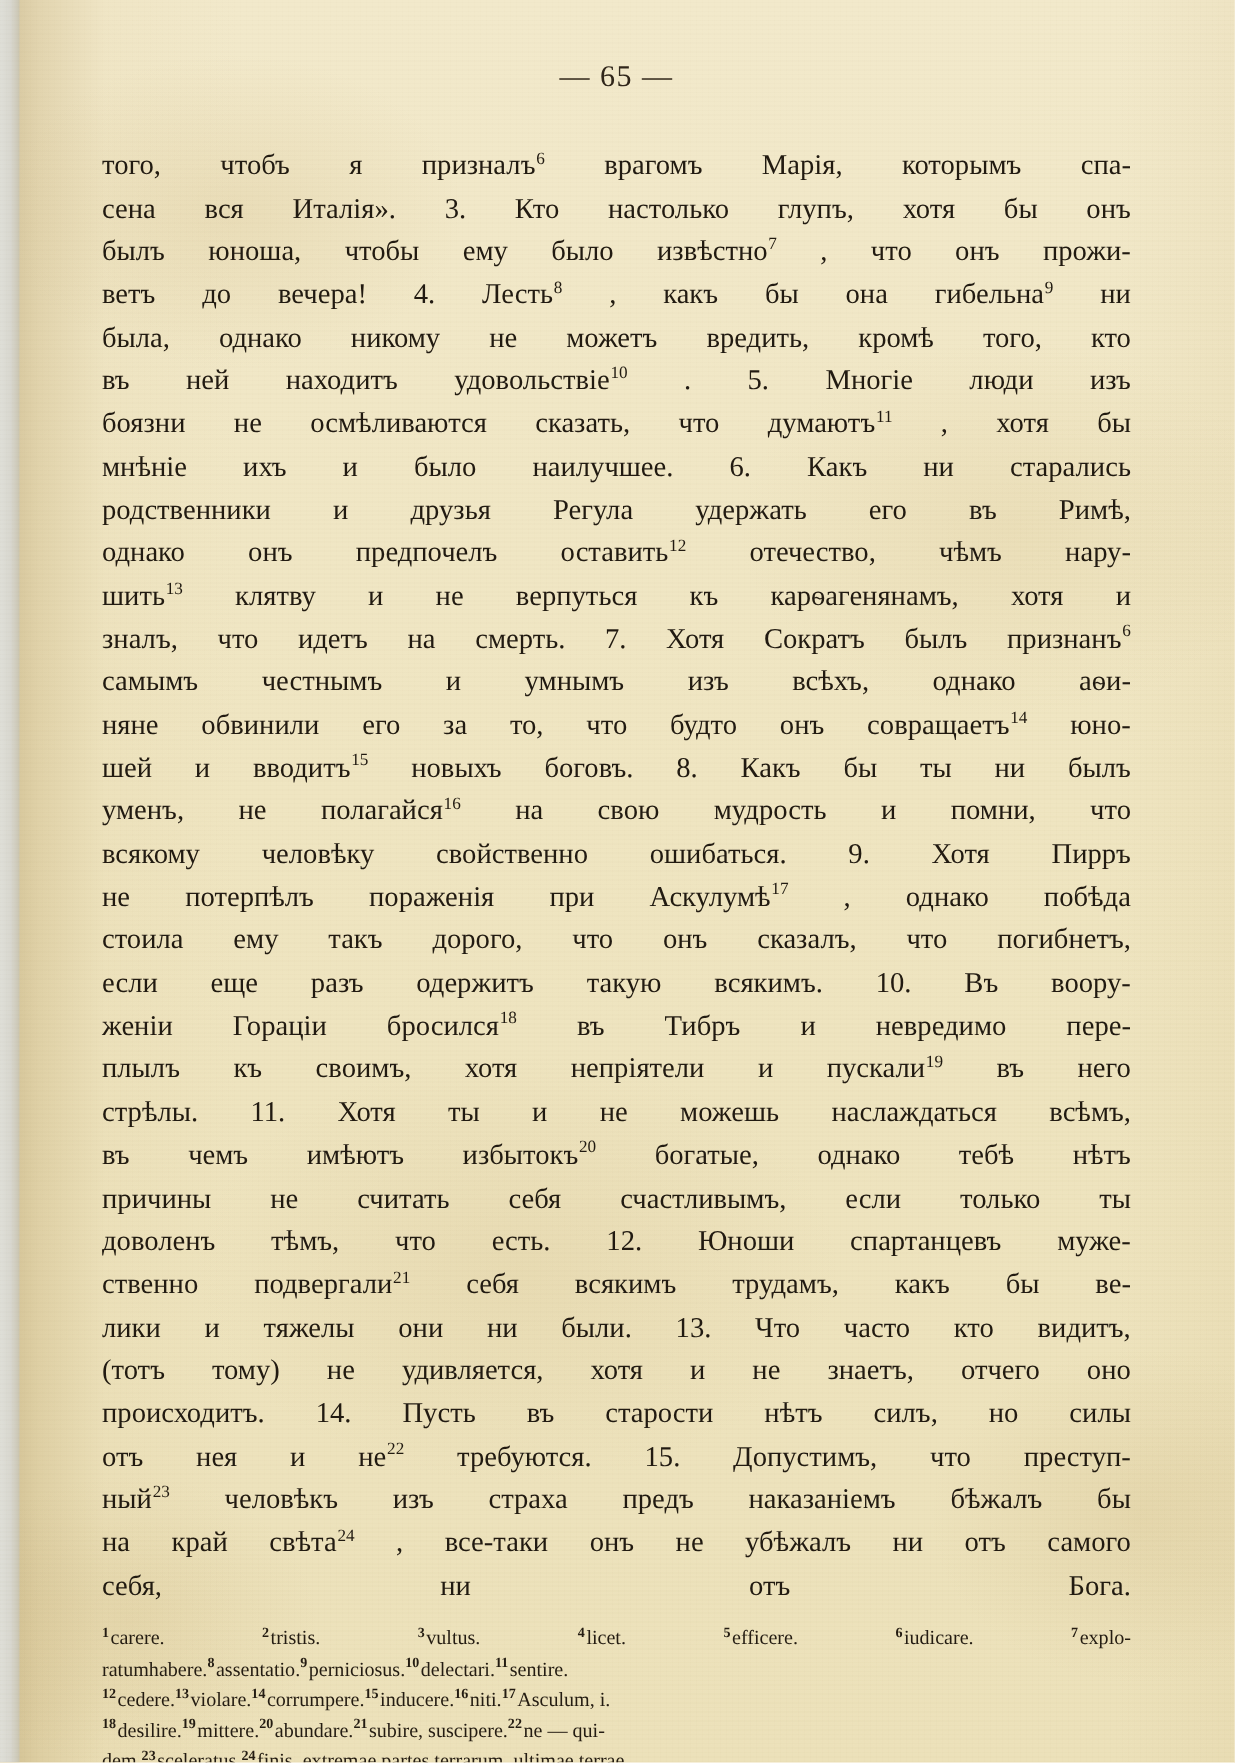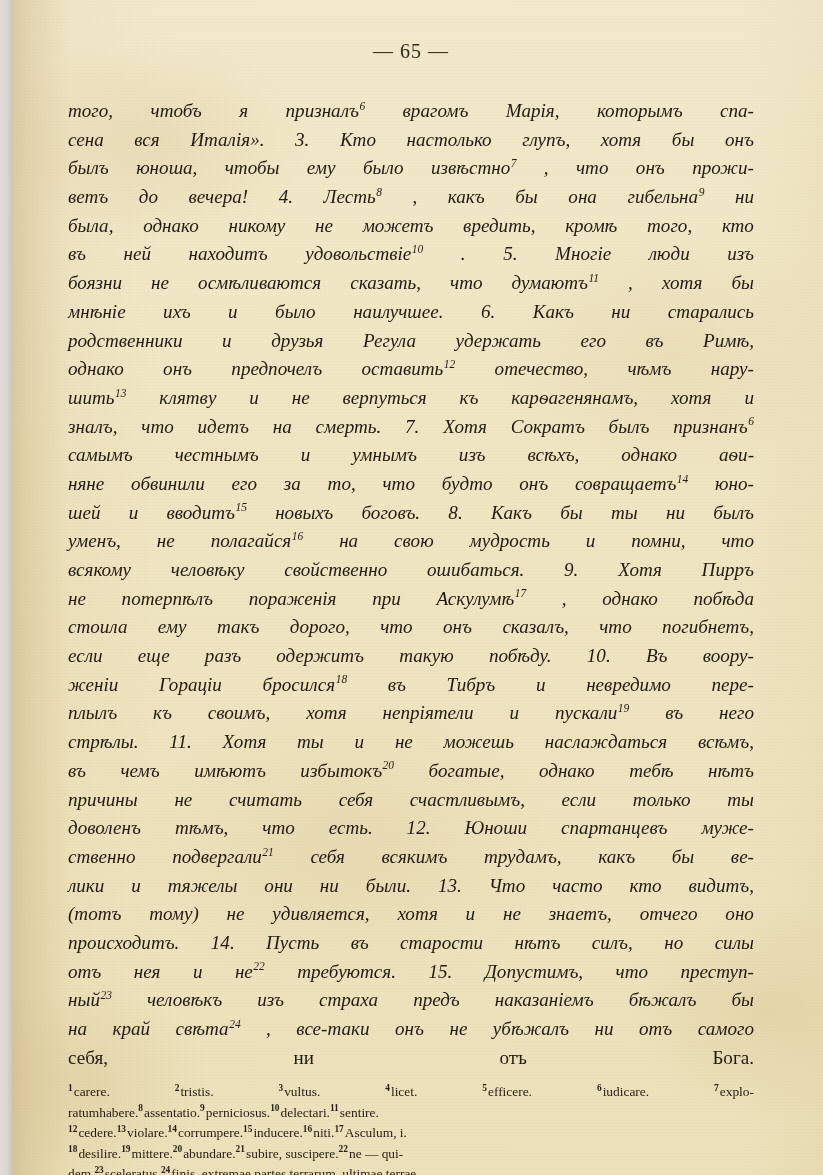--- a/index.html
+++ b/index.html
@@ -86,21 +86,20 @@
   }
   .tline {
     display: flex;
     white-space: pre;
     height: 28.7px;
     align-items: baseline;
   }
   
   .tline.just {
     justify-content: space-between;
-    font-style: italic;
   }
   .tline.flush {
     justify-content: space-between;
   }
   .tline .w {
     display: inline-block;
     white-space: pre;
   }
   .tline sup {
     font-size: 0.60em;
@@ -187,21 +186,21 @@
         <div class="tline just"><span class="w">однако</span><span class="w">онъ</span><span class="w">предпочелъ</span><span class="w">оставить<sup>12</sup></span><span class="w">отечество,</span><span class="w">чѣмъ</span><span class="w">нару-</span></div>
         <div class="tline just"><span class="w">шить<sup>13</sup></span><span class="w">клятву</span><span class="w">и</span><span class="w">не</span><span class="w">верпуться</span><span class="w">къ</span><span class="w">карѳагенянамъ,</span><span class="w">хотя</span><span class="w">и</span></div>
         <div class="tline just"><span class="w">зналъ,</span><span class="w">что</span><span class="w">идетъ</span><span class="w">на</span><span class="w">смерть.</span><span class="w">7.</span><span class="w">Хотя</span><span class="w">Сократъ</span><span class="w">былъ</span><span class="w">признанъ<sup>6</sup></span></div>
         <div class="tline just"><span class="w">самымъ</span><span class="w">честнымъ</span><span class="w">и</span><span class="w">умнымъ</span><span class="w">изъ</span><span class="w">всѣхъ,</span><span class="w">однако</span><span class="w">аѳи-</span></div>
         <div class="tline just"><span class="w">няне</span><span class="w">обвинили</span><span class="w">его</span><span class="w">за</span><span class="w">то,</span><span class="w">что</span><span class="w">будто</span><span class="w">онъ</span><span class="w">совращаетъ<sup>14</sup></span><span class="w">юно-</span></div>
         <div class="tline just"><span class="w">шей</span><span class="w">и</span><span class="w">вводитъ<sup>15</sup></span><span class="w">новыхъ</span><span class="w">боговъ.</span><span class="w">8.</span><span class="w">Какъ</span><span class="w">бы</span><span class="w">ты</span><span class="w">ни</span><span class="w">былъ</span></div>
         <div class="tline just"><span class="w">уменъ,</span><span class="w">не</span><span class="w">полагайся<sup>16</sup></span><span class="w">на</span><span class="w">свою</span><span class="w">мудрость</span><span class="w">и</span><span class="w">помни,</span><span class="w">что</span></div>
         <div class="tline just"><span class="w">всякому</span><span class="w">человѣку</span><span class="w">свойственно</span><span class="w">ошибаться.</span><span class="w">9.</span><span class="w">Хотя</span><span class="w">Пирръ</span></div>
         <div class="tline just"><span class="w">не</span><span class="w">потерпѣлъ</span><span class="w">пораженія</span><span class="w">при</span><span class="w">Аскулумѣ<sup>17</sup></span><span class="w">,</span><span class="w">однако</span><span class="w">побѣда</span></div>
         <div class="tline just"><span class="w">стоила</span><span class="w">ему</span><span class="w">такъ</span><span class="w">дорого,</span><span class="w">что</span><span class="w">онъ</span><span class="w">сказалъ,</span><span class="w">что</span><span class="w">погибнетъ,</span></div>
-        <div class="tline just"><span class="w">если</span><span class="w">еще</span><span class="w">разъ</span><span class="w">одержитъ</span><span class="w">такую</span><span class="w">побѣду.</span><span class="w">10.</span><span class="w">Въ</span><span class="w">воору-</span></div>
+        <div class="tline just"><span class="w">если</span><span class="w">еще</span><span class="w">разъ</span><span class="w">одержитъ</span><span class="w">такую</span><span class="w">всякимъ.</span><span class="w">10.</span><span class="w">Въ</span><span class="w">воору-</span></div>
         <div class="tline just"><span class="w">женіи</span><span class="w">Гораціи</span><span class="w">бросился<sup>18</sup></span><span class="w">въ</span><span class="w">Тибръ</span><span class="w">и</span><span class="w">невредимо</span><span class="w">пере-</span></div>
         <div class="tline just"><span class="w">плылъ</span><span class="w">къ</span><span class="w">своимъ,</span><span class="w">хотя</span><span class="w">непріятели</span><span class="w">и</span><span class="w">пускали<sup>19</sup></span><span class="w">въ</span><span class="w">него</span></div>
         <div class="tline just"><span class="w">стрѣлы.</span><span class="w">11.</span><span class="w">Хотя</span><span class="w">ты</span><span class="w">и</span><span class="w">не</span><span class="w">можешь</span><span class="w">наслаждаться</span><span class="w">всѣмъ,</span></div>
         <div class="tline just"><span class="w">въ</span><span class="w">чемъ</span><span class="w">имѣютъ</span><span class="w">избытокъ<sup>20</sup></span><span class="w">богатые,</span><span class="w">однако</span><span class="w">тебѣ</span><span class="w">нѣтъ</span></div>
         <div class="tline just"><span class="w">причины</span><span class="w">не</span><span class="w">считать</span><span class="w">себя</span><span class="w">счастливымъ,</span><span class="w">если</span><span class="w">только</span><span class="w">ты</span></div>
         <div class="tline just"><span class="w">доволенъ</span><span class="w">тѣмъ,</span><span class="w">что</span><span class="w">есть.</span><span class="w">12.</span><span class="w">Юноши</span><span class="w">спартанцевъ</span><span class="w">муже-</span></div>
         <div class="tline just"><span class="w">ственно</span><span class="w">подвергали<sup>21</sup></span><span class="w">себя</span><span class="w">всякимъ</span><span class="w">трудамъ,</span><span class="w">какъ</span><span class="w">бы</span><span class="w">ве-</span></div>
         <div class="tline just"><span class="w">лики</span><span class="w">и</span><span class="w">тяжелы</span><span class="w">они</span><span class="w">ни</span><span class="w">были.</span><span class="w">13.</span><span class="w">Что</span><span class="w">часто</span><span class="w">кто</span><span class="w">видитъ,</span></div>
         <div class="tline just"><span class="w">(тотъ</span><span class="w">тому)</span><span class="w">не</span><span class="w">удивляется,</span><span class="w">хотя</span><span class="w">и</span><span class="w">не</span><span class="w">знаетъ,</span><span class="w">отчего</span><span class="w">оно</span></div>
         <div class="tline just"><span class="w">происходитъ.</span><span class="w">14.</span><span class="w">Пусть</span><span class="w">въ</span><span class="w">старости</span><span class="w">нѣтъ</span><span class="w">силъ,</span><span class="w">но</span><span class="w">силы</span></div>

